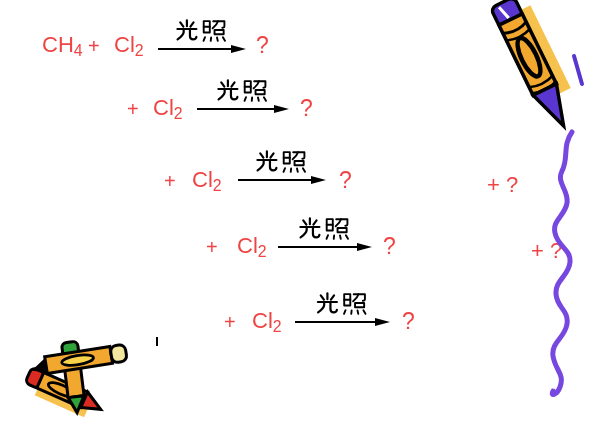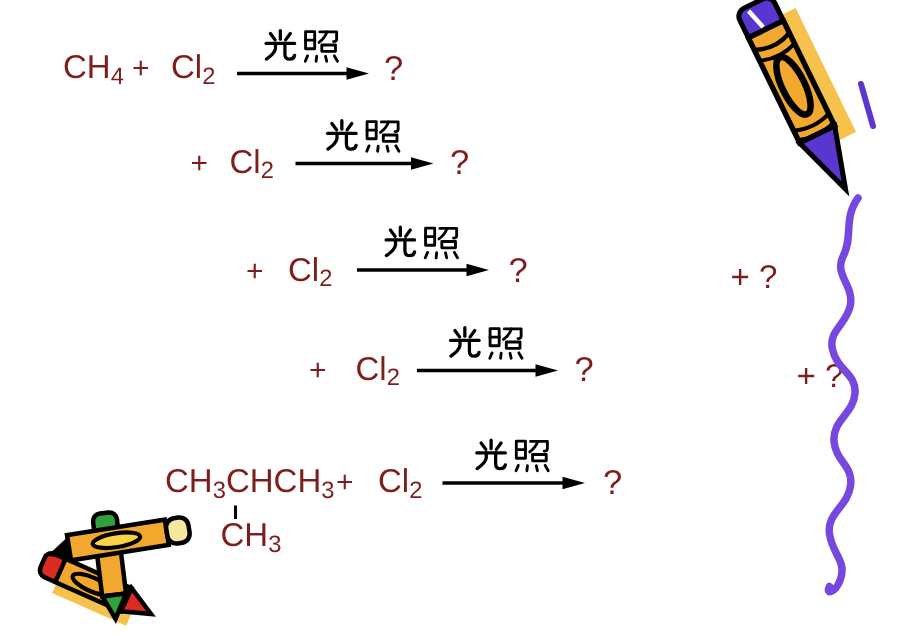--- a/index.html
+++ b/index.html
@@ -1,17 +1,17 @@
 <!DOCTYPE html>
 <html><head>
 <meta charset="utf-8">
 <style>
   html,body{margin:0;padding:0;background:#fff;}
   .slide{position:relative;width:600px;height:424px;background:#ffffff;overflow:hidden;
-         font-family:"Liberation Sans","DejaVu Sans",sans-serif;color:#7f1d1d;}
+         font-family:"Liberation Sans","DejaVu Sans",sans-serif;color:#ef4444;}
   .row{position:absolute;left:0;width:600px;height:44px;}
   .chem{position:absolute;top:0;font-size:22px;line-height:1.1;white-space:nowrap;}
   .chem sub{font-size:0.72em;vertical-align:-0.24em;}
   .plus{position:absolute;top:2px;font-size:20px;line-height:1.1;}
   .q{position:absolute;top:0;font-size:23px;line-height:1.1;}
   .extra{position:absolute;top:5px;font-size:22px;line-height:1.1;white-space:pre;}
   .arrowsvg{position:absolute;overflow:visible;}
   .bond{position:absolute;width:2px;height:9px;background:#000;}
   .deco{position:absolute;}
 </style>
@@ -89,32 +89,30 @@
       <use href="#g-guang" transform="translate(21.5,0) scale(0.95)"></use>
       <use href="#g-zhao" transform="translate(48,0) scale(0.95)"></use>
       <line x1="1" y1="30" x2="83" y2="30" stroke="#000" stroke-width="2.2"></line>
       <polygon points="80,25.9 95,30 80,34.1" fill="#000"></polygon>
     </svg>
     <span class="q" style="left:383px">?</span>
     <span class="extra" style="left:531px">+ ?</span>
   </div>
 
   <div class="row" style="top:309px;height:70px">
-    <span class="chem" style="left:110px"><span>CH</span><sub>3</sub><span>CHCH</span><sub>3</sub></span>
     <span class="plus" style="left:224px">+</span>
     <span class="chem" style="left:252px"><span>Cl</span><sub>2</sub></span>
     <svg class="arrowsvg" style="left:294px;top:-17px" width="96" height="36" viewBox="0 0 96 36" role="img" aria-label="光照">
       <use href="#g-guang" transform="translate(22,0) scale(0.95)"></use>
       <use href="#g-zhao" transform="translate(48.5,0) scale(0.95)"></use>
       <line x1="1" y1="30" x2="84" y2="30" stroke="#000" stroke-width="2.2"></line>
       <polygon points="81,25.9 96,30 81,34.1" fill="#000"></polygon>
     </svg>
     <span class="q" style="left:402px">?</span>
     <span class="bond" style="left:156px;top:28px"></span>
-    <span class="chem" style="left:147px;top:36px"><span>CH</span><sub>3</sub></span>
   </div>
 
   <svg class="deco" style="left:470px;top:0" width="130" height="424" viewBox="0 0 130 424">
     <g transform="translate(34,6) rotate(-26)">
       <rect x="-8" y="8" width="27" height="92" fill="#F7C14E" transform="translate(5,3)"></rect>
       <rect x="-13" y="-4" width="26" height="22" rx="6" fill="#5A36D0" stroke="#000" stroke-width="3.4"></rect>
       <line x1="-5" y1="-1" x2="-1" y2="13" stroke="#fff" stroke-width="3"></line>
       <rect x="-13" y="15" width="26" height="78" fill="#F2A72E" stroke="#000" stroke-width="3.6"></rect>
       <path d="M-13 24 Q0 30 13 24" fill="none" stroke="#000" stroke-width="3"></path>
       <path d="M-13 32 Q0 37 13 32" fill="none" stroke="#000" stroke-width="2.6"></path>

